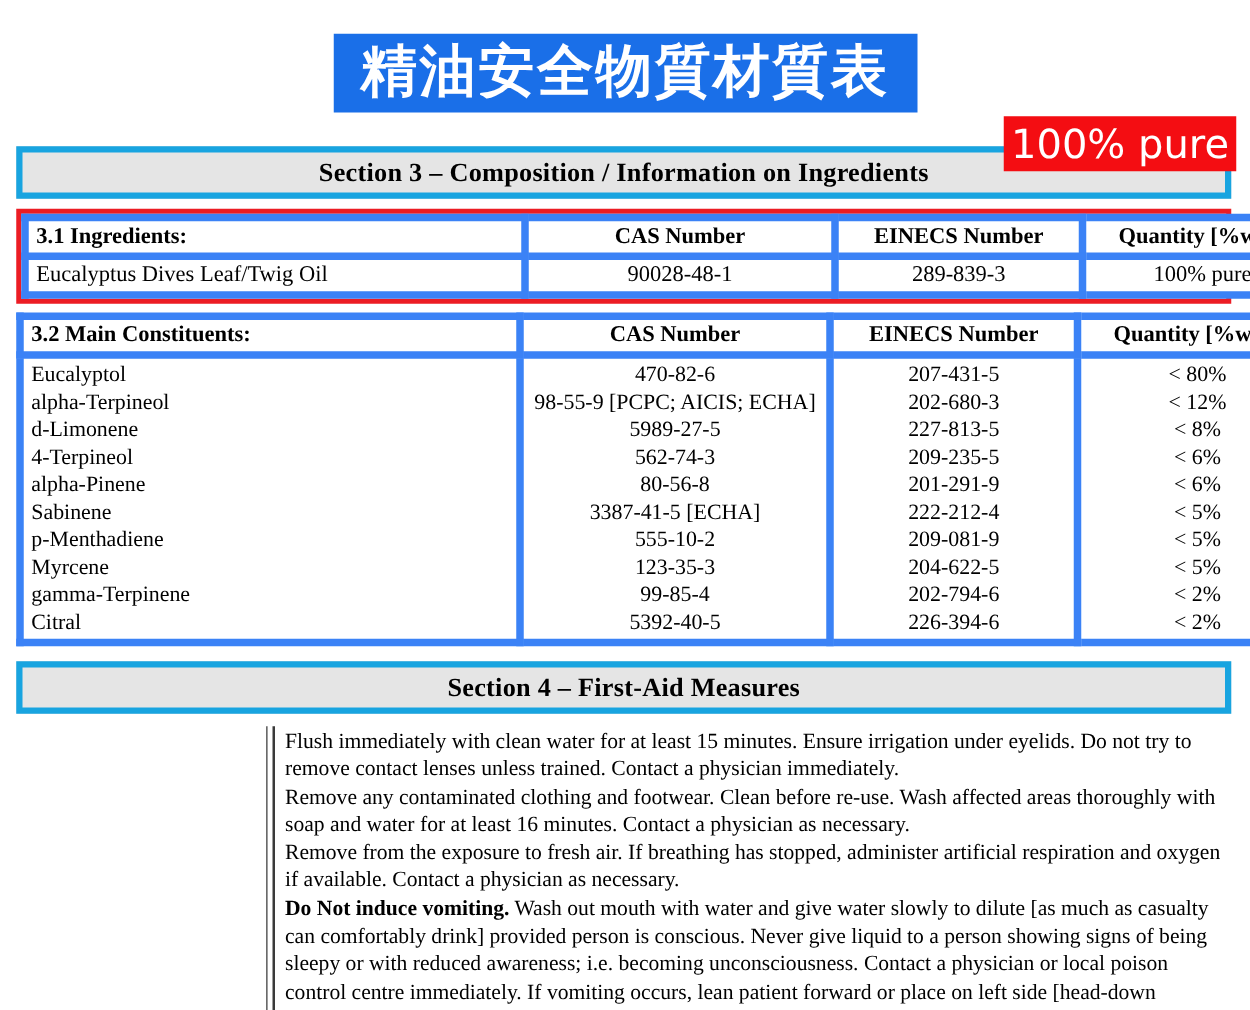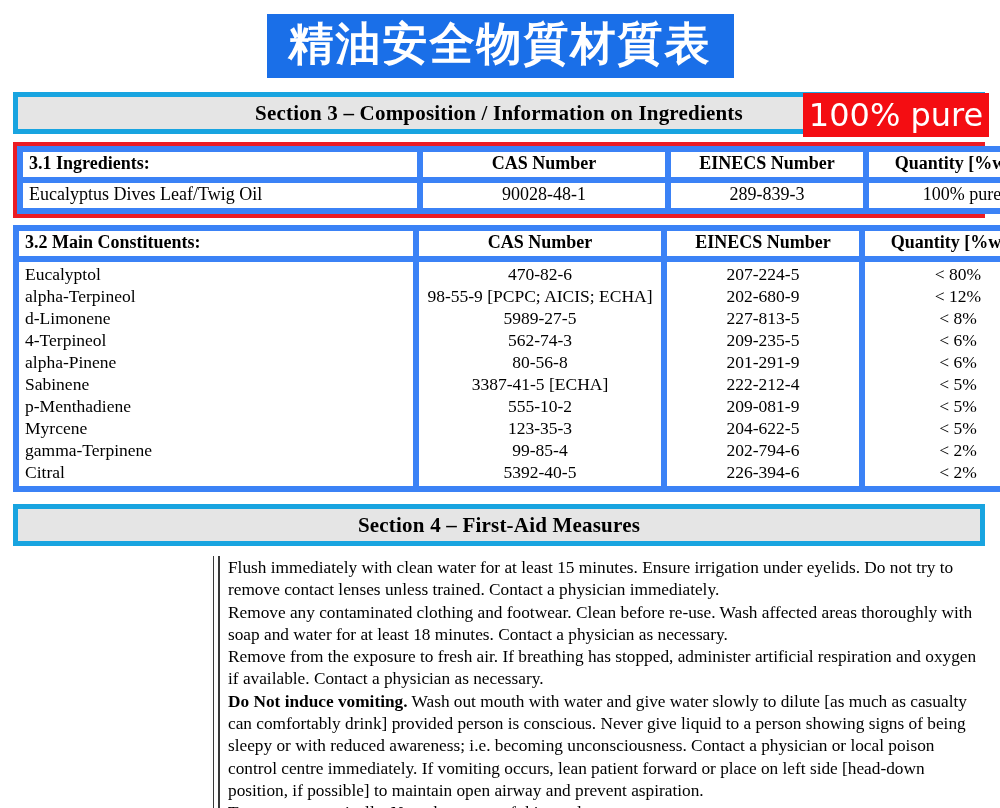--- a/index.html
+++ b/index.html
@@ -11,21 +11,21 @@
     height: 808px;
     background: #ffffff;
     font-family: "Liberation Serif", "DejaVu Serif", serif;
     color: #000000;
     overflow: hidden;
     position: relative;
   }
 
   
   .title-wrap {
-    height: 92px;
+    height: 117px;
     display: flex;
     align-items: center;
     justify-content: center;
   }
   .title-banner {
     background: #1a6fe8;
     color: #ffffff;
     font-family: "DejaVu Sans", "Liberation Sans", sans-serif;
     font-weight: bold;
     font-size: 45px;
@@ -220,22 +220,22 @@
               <li>80-56-8</li>
               <li>3387-41-5 [ECHA]</li>
               <li>555-10-2</li>
               <li>123-35-3</li>
               <li>99-85-4</li>
               <li>5392-40-5</li>
             </ul>
         </td>
         <td class="cell-stack c-einecs">
           <ul class="mc-list" style="text-align:center">
-              <li>207-224-5</li>
-              <li>202-680-9</li>
+              <li>207-431-5</li>
+              <li>202-680-3</li>
               <li>227-813-5</li>
               <li>209-235-5</li>
               <li>201-291-9</li>
               <li>222-212-4</li>
               <li>209-081-9</li>
               <li>204-622-5</li>
               <li>202-794-6</li>
               <li>226-394-6</li>
             </ul>
         </td>
@@ -260,18 +260,18 @@
 
 <div class="section-bar" style="margin-top:12px;">
   <span class="section-bar-text">Section 4 – First-Aid Measures</span>
 </div>
 
 <div class="fa-wrap">
   <div class="fa-labels"></div>
   <div class="fa-divider"></div>
   <div class="fa-body">
       <p class="fa-para">Flush immediately with clean water for at least 15 minutes. Ensure irrigation under eyelids. Do not try to remove contact lenses unless trained. Contact a physician immediately.</p>
-      <p class="fa-para">Remove any contaminated clothing and footwear. Clean before re-use. Wash affected areas thoroughly with soap and water for at least 18 minutes. Contact a physician as necessary.</p>
+      <p class="fa-para">Remove any contaminated clothing and footwear. Clean before re-use. Wash affected areas thoroughly with soap and water for at least 16 minutes. Contact a physician as necessary.</p>
       <p class="fa-para">Remove from the exposure to fresh air. If breathing has stopped, administer artificial respiration and oxygen if available. Contact a physician as necessary.</p>
       <p class="fa-para"><b>Do Not induce vomiting.</b> Wash out mouth with water and give water slowly to dilute [as much as casualty can comfortably drink] provided person is conscious. Never give liquid to a person showing signs of being sleepy or with reduced awareness; i.e. becoming unconsciousness. Contact a physician or local poison control centre immediately. If vomiting occurs, lean patient forward or place on left side [head-down position, if possible] to maintain open airway and prevent aspiration.</p>
       <p class="fa-para">Treat symptomatically. Note the nature of this product.</p>
     </div>
 </div>
 
 </body></html>

